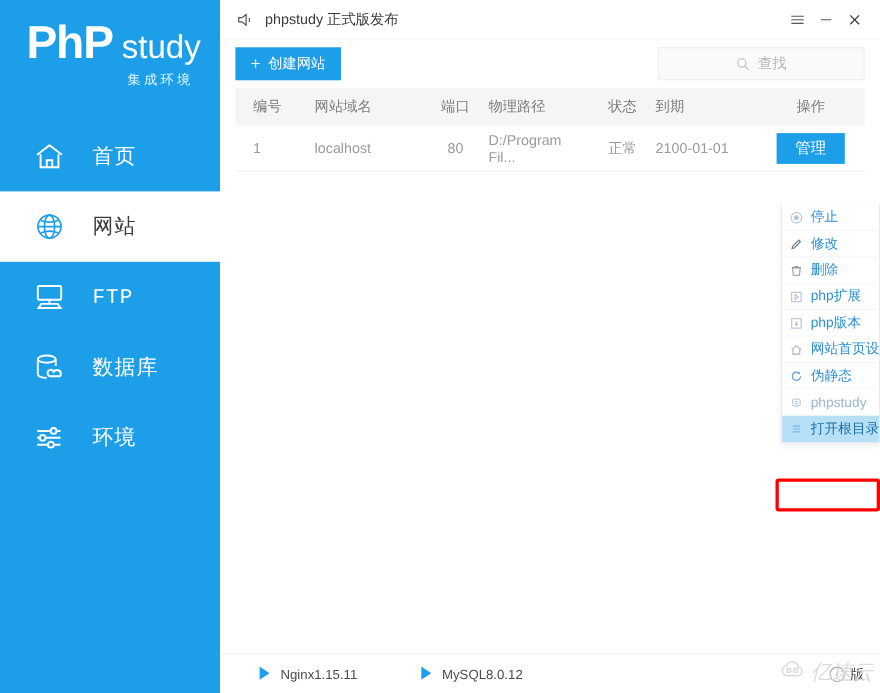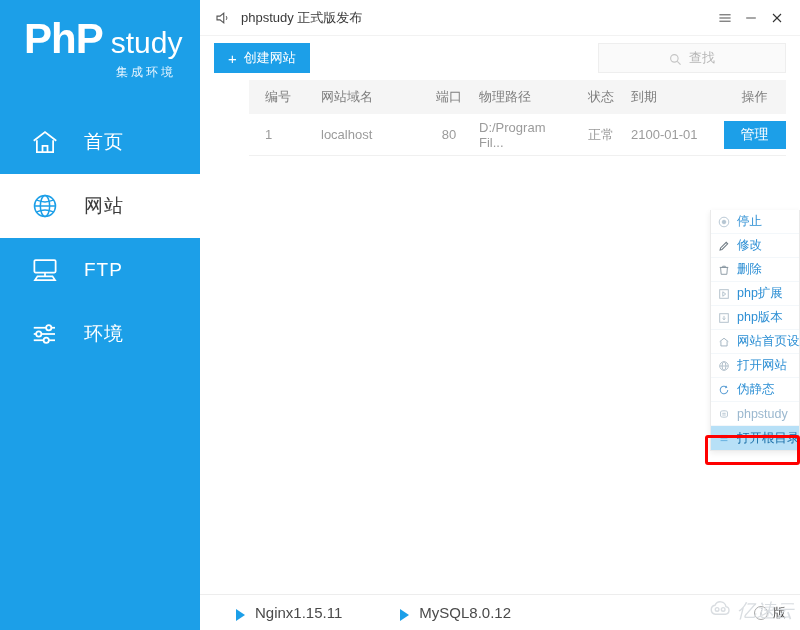--- a/index.html
+++ b/index.html
@@ -48,21 +48,21 @@
   }
   .logo-sub {
     text-align: right;
     width: 152px;
     font-size: 12px;
     letter-spacing: 3px;
     color: #eaf6ff;
     margin-top: 4px;
   }
 
-  .nav { margin-top: 10px; }
+  .nav { margin-top: 10px; font-family: Liberation Mono, monospace; }
   .nav-item {
     height: 64px;
     display: flex;
     align-items: center;
     padding-left: 28px;
     color: #ffffff;
     cursor: pointer;
   }
   .nav-item .nav-icon {
     width: 34px; height: 34px;
@@ -149,21 +149,21 @@
     align-items: center;
     justify-content: center;
     cursor: text;
   }
   .search-box .s-icon { width: 13px; height: 13px; flex: 0 0 13px; opacity: .55; }
   .search-box .s-placeholder {
     font-size: 13px; color: #b6b6b6; margin-left: 7px;
   }
 
   
-  .table-wrap { flex: 1 1 auto; position: relative; overflow: hidden; padding-left: 35px; }
+  .table-wrap { flex: 1 1 auto; position: relative; overflow: hidden; }
   .thead {
     height: 34px;
     background: #f5f5f5;
     display: flex;
     align-items: center;
     font-size: 13px;
     color: #7d7d7d;
     margin: 0 14px;
   }
   .trow {
@@ -190,21 +190,21 @@
     display: flex; align-items: center; justify-content: center;
     border: none;
     cursor: pointer;
     font-family: inherit;
   }
 
   
   .dropdown {
     position: absolute;
     left: 510px;
-    top: 130px;
+    top: 106px;
     width: 90px;
     background: #ffffff;
     border: 1px solid #eaeaea;
     border-top: none;
     box-shadow: 0 2px 6px rgba(0,0,0,.08);
     z-index: 30;
   }
   .menu-item {
     height: 24px;
     display: flex;
@@ -248,22 +248,22 @@
     height: 36px;
     flex: 0 0 36px;
     border-top: 1px solid #ededed;
     display: flex;
     align-items: center;
     padding: 0 14px 0 36px;
     background: #ffffff;
     position: relative;
   }
   .svc {
-    display: flex; align-items: flex-end;
-    font-size: 15px; color: #4a4a4a;
+    display: flex; align-items: flex-start;
+    font-size: 12px; color: #4a4a4a;
     margin-right: 58px;
     cursor: pointer;
   }
   .svc .tri {
     width: 0; height: 0;
     border-left: 9px solid #1c9fe8;
     border-top: 6px solid transparent;
     border-bottom: 6px solid transparent;
     margin-right: 10px;
   }
@@ -344,20 +344,31 @@
         <span class="nav-icon">
           <svg width="30" height="30" viewBox="0 0 24 24" fill="none" stroke="#ffffff" stroke-width="1.4">
             <rect x="3.5" y="4" width="17" height="10" rx="1"></rect>
             <line x1="12" y1="14" x2="12" y2="17"></line>
             <path d="M6 17 H18 L20 20 H4 Z"></path>
           </svg>
         </span>
         <span class="nav-label">FTP</span>
       </div>
 
+      <div class="nav-item">
+        <span class="nav-icon">
+          <svg width="30" height="30" viewBox="0 0 24 24" fill="none" stroke="#ffffff" stroke-width="1.4">
+            <ellipse cx="10" cy="6" rx="6.5" ry="2.6"></ellipse>
+            <path d="M3.5 6 V17 C3.5 18.5 6.4 19.6 10 19.6"></path>
+            <path d="M16.5 6 V11"></path>
+            <path d="M13 18.5 a2.4 2.4 0 1 1 2.2 -3.3 a2.8 2.8 0 0 1 5.1 1.4 a1.9 1.9 0 0 1 -1 1.9 Z"></path>
+          </svg>
+        </span>
+        <span class="nav-label">数据库</span>
+      </div>
 
       <div class="nav-item">
         <span class="nav-icon">
           <svg width="30" height="30" viewBox="0 0 24 24" fill="none" stroke="#ffffff" stroke-width="1.4">
             <line x1="3" y1="7" x2="20" y2="7"></line>
             <line x1="3" y1="12" x2="20" y2="12"></line>
             <line x1="3" y1="17" x2="20" y2="17"></line>
             <circle cx="15" cy="7" r="2.1" fill="#1c9fe8"></circle>
             <circle cx="7" cy="12" r="2.1" fill="#1c9fe8"></circle>
             <circle cx="13" cy="17" r="2.1" fill="#1c9fe8"></circle>
@@ -497,30 +508,20 @@
         <div class="menu-item">
           <span class="m-icon">
             <svg width="12" height="12" viewBox="0 0 14 14" fill="none" stroke="#9fb1bf" stroke-width="1.1">
               <path d="M2 6.6 L7 2.6 L12 6.6"></path>
                 <path d="M3.4 6.2 V11.6 H10.6 V6.2"></path>
             </svg>
           </span>
           <span>网站首页设置</span>
         </div>
 
-        <div class="menu-item">
-          <span class="m-icon">
-            <svg width="12" height="12" viewBox="0 0 14 14" fill="none" stroke="#aebdc9" stroke-width="1.1">
-              <circle cx="7" cy="7" r="5"></circle>
-                <ellipse cx="7" cy="7" rx="2.2" ry="5"></ellipse>
-                <line x1="2" y1="7" x2="12" y2="7"></line>
-            </svg>
-          </span>
-          <span>打开网站</span>
-        </div>
 
         <div class="menu-item">
           <span class="m-icon">
             <svg width="12" height="12" viewBox="0 0 14 14" fill="none" stroke="#5b9ed4" stroke-width="1.2">
               <path d="M11.4 7 a4.4 4.4 0 1 1 -1.6 -3.4"></path>
                 <path d="M9.2 2.2 L10.1 4 L8.2 4.4"></path>
             </svg>
           </span>
           <span>伪静态</span>
         </div>

